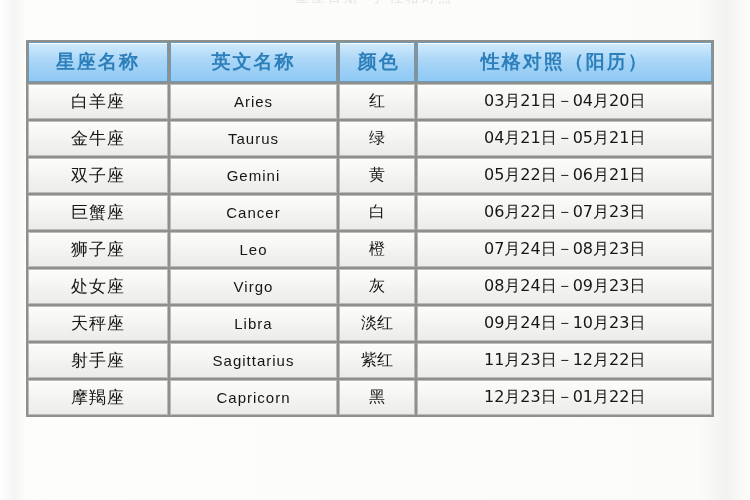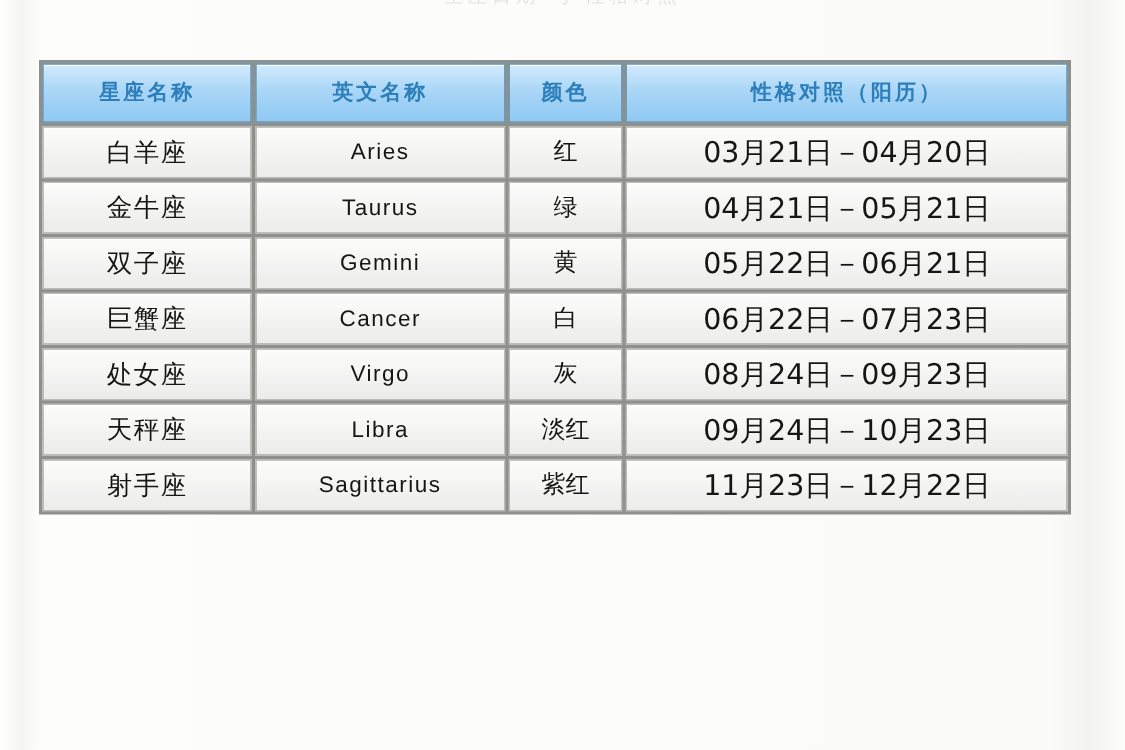--- a/index.html
+++ b/index.html
@@ -58,21 +58,21 @@
 
   table.zodiac col.c-name  { width: 139px; }
   table.zodiac col.c-en    { width: 165px; }
   table.zodiac col.c-color { width: 76px; }
   table.zodiac col.c-date  { width: 292px; }
 
   thead th {
     height: 38px;
     background: linear-gradient(to bottom, #cfe7f8 0%, #a9d3f2 45%, #8ec6ef 100%);
     color: #2f7fb8;
-    font-size: 14px;
+    font-size: 19px;
     font-weight: bold;
     letter-spacing: 2px;
     text-align: center;
     padding: 0 18px;
     border: 1px solid #6f99b5;
     box-shadow: inset 0 1px 0 rgba(255,255,255,0.75);
     white-space: nowrap;
     overflow: hidden;
   }
 
@@ -86,21 +86,21 @@
     color: #1a1a1a;
     padding: 0 2px;
     white-space: nowrap;
     overflow: hidden;
   }
 
   td.cn-name  { font-size: 17px; letter-spacing: 1px; }
   td.en-name  { font-family: Liberation Sans, sans-serif;
                 font-size: 15px; letter-spacing: 1px; }
   td.color    { font-size: 16px; letter-spacing: 0px; }
-  td.date     { font-size: 19px; letter-spacing: 0px; }
+  td.date     { font-size: 16px; letter-spacing: 0px; }
 
   
   #table-wrap { filter: blur(0.22px) contrast(1.04); }
 </style>
 </head>
 <body>
 
 <div id="page-shade"></div>
 
 <div id="top-cutoff">
@@ -142,32 +142,44 @@
           <td class="color">黄</td>
           <td class="date">05月22日－06月21日</td>
         </tr>
         <tr>
           <td class="cn-name">巨蟹座</td>
           <td class="en-name">Cancer</td>
           <td class="color">白</td>
           <td class="date">06月22日－07月23日</td>
         </tr>
         <tr>
+          <td class="cn-name">狮子座</td>
+          <td class="en-name">Leo</td>
+          <td class="color">橙</td>
+          <td class="date">07月24日－08月23日</td>
+        </tr>
+        <tr>
           <td class="cn-name">处女座</td>
           <td class="en-name">Virgo</td>
           <td class="color">灰</td>
           <td class="date">08月24日－09月23日</td>
         </tr>
         <tr>
           <td class="cn-name">天秤座</td>
           <td class="en-name">Libra</td>
           <td class="color">淡红</td>
           <td class="date">09月24日－10月23日</td>
         </tr>
         <tr>
           <td class="cn-name">射手座</td>
           <td class="en-name">Sagittarius</td>
           <td class="color">紫红</td>
           <td class="date">11月23日－12月22日</td>
         </tr>
+        <tr>
+          <td class="cn-name">摩羯座</td>
+          <td class="en-name">Capricorn</td>
+          <td class="color">黑</td>
+          <td class="date">12月23日－01月22日</td>
+        </tr>
       </tbody>
   </table>
 </div>
 
 </body></html>

